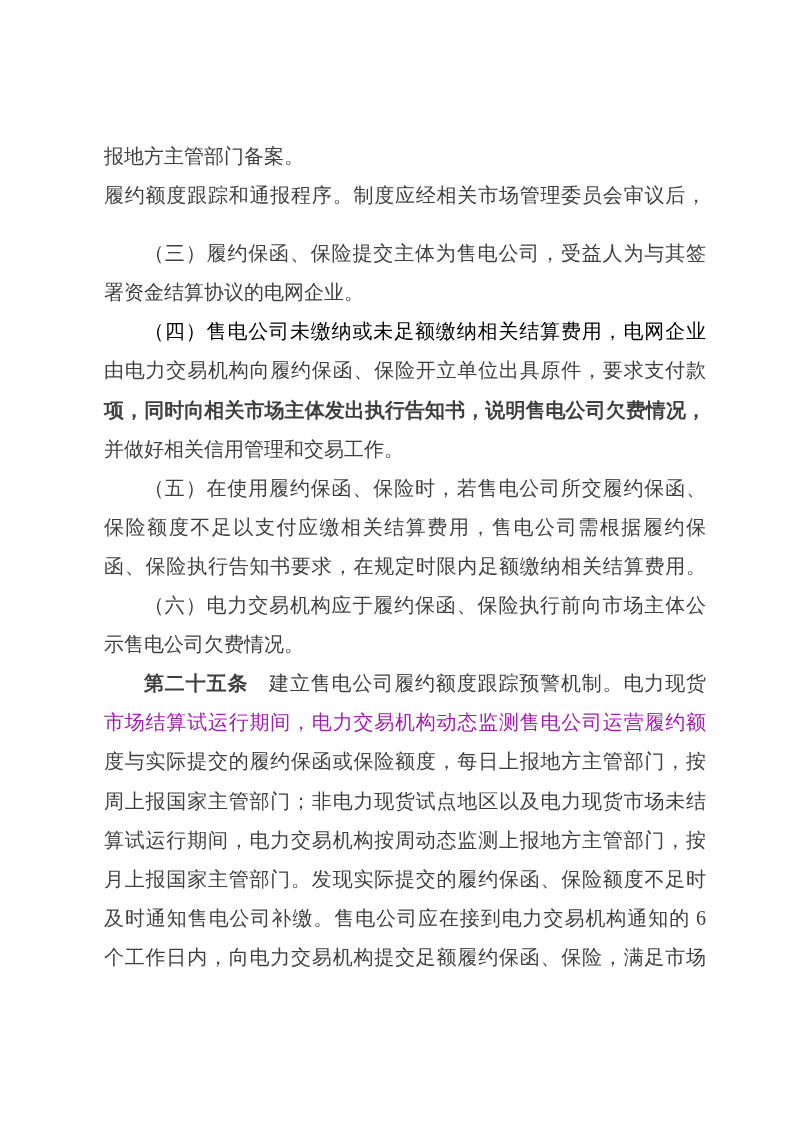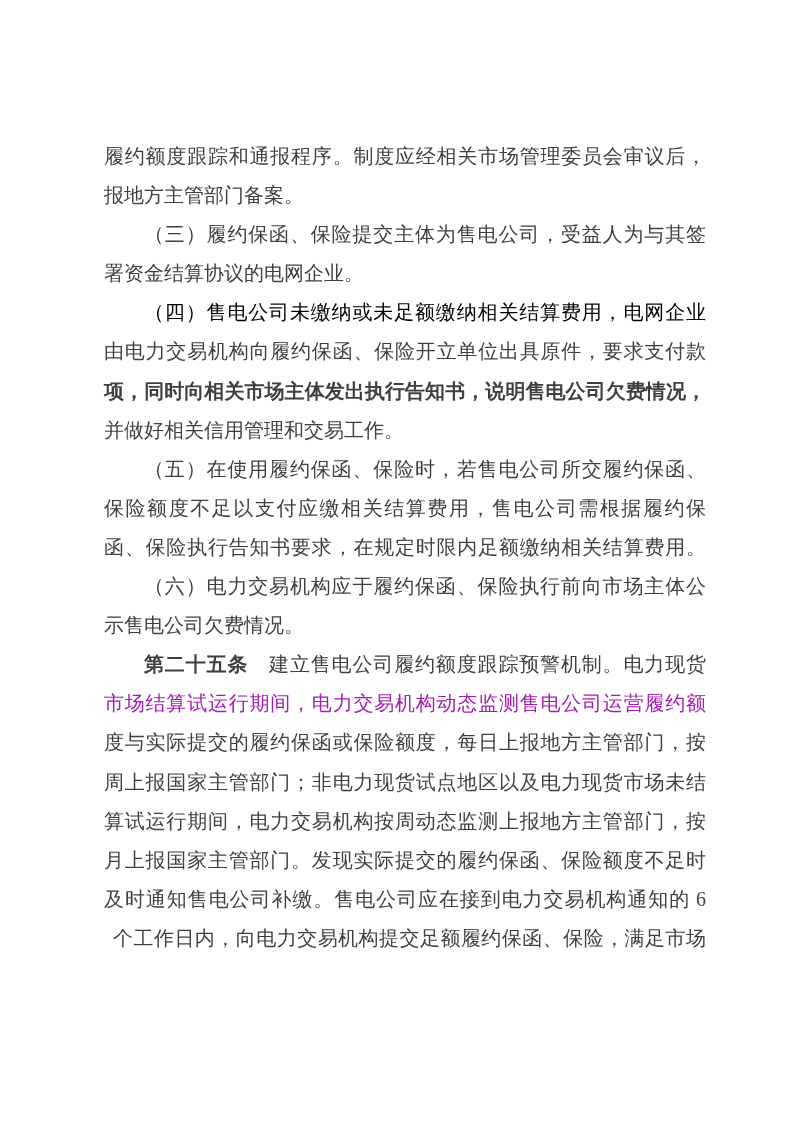--- a/index.html
+++ b/index.html
@@ -38,25 +38,25 @@
   }
   .bold {
     font-weight: bold;
   }
 </style>
 </head>
 <body>
 
 <div class="page" style="background: rgb(255, 255, 255);">
     <div class="paragraph">
+      <div class="line" style="color: rgb(63, 63, 63);">报地方主管部门备案。</div>
       <div class="line justify" style="color: rgb(63, 63, 63);">履约额度跟踪和通报程序。制度应经相关市场管理委员会审议后，</div>
-      <div class="line" style="color: rgb(63, 63, 63);">报地方主管部门备案。</div>
     </div>
     <div class="paragraph">
-      <div class="line indent justify" style="color: rgb(63, 63, 63);">（三）履约保函、保险提交主体为售电公司，受益人为与其签</div>
+      <div class="line indent justify" style="color: rgb(63, 63, 63); margin-top: 19px;">（三）履约保函、保险提交主体为售电公司，受益人为与其签</div>
       <div class="line" style="color: rgb(63, 63, 63);">署资金结算协议的电网企业。</div>
     </div>
     <div class="paragraph">
       <div class="line indent justify" style="color: #000000;">（四）售电公司未缴纳或未足额缴纳相关结算费用，电网企业</div>
       <div class="line justify" style="color: rgb(63, 63, 63);">由电力交易机构向履约保函、保险开立单位出具原件，要求支付款</div>
       <div class="line justify" style="color: rgb(63, 63, 63); font-weight: bold;">项，同时向相关市场主体发出执行告知书，说明售电公司欠费情况，</div>
       <div class="line" style="color: rgb(63, 63, 63);">并做好相关信用管理和交易工作。</div>
     </div>
     <div class="paragraph">
       <div class="line indent justify" style="color: rgb(63, 63, 63);">（五）在使用履约保函、保险时，若售电公司所交履约保函、</div>
@@ -68,15 +68,15 @@
       <div class="line" style="color: rgb(63, 63, 63);">示售电公司欠费情况。</div>
     </div>
     <div class="paragraph">
       <div class="line indent justify" style="color: rgb(63, 63, 63);"><span class="bold">第二十五条</span>　建立售电公司履约额度跟踪预警机制。电力现货</div>
       <div class="line justify" style="color: #a21caf;">市场结算试运行期间，电力交易机构动态监测售电公司运营履约额</div>
       <div class="line justify" style="color: rgb(63, 63, 63);">度与实际提交的履约保函或保险额度，每日上报地方主管部门，按</div>
       <div class="line justify" style="color: rgb(63, 63, 63);">周上报国家主管部门；非电力现货试点地区以及电力现货市场未结</div>
       <div class="line justify" style="color: rgb(63, 63, 63);">算试运行期间，电力交易机构按周动态监测上报地方主管部门，按</div>
       <div class="line justify" style="color: rgb(63, 63, 63);">月上报国家主管部门。发现实际提交的履约保函、保险额度不足时</div>
       <div class="line justify" style="color: rgb(63, 63, 63);">及时通知售电公司补缴。售电公司应在接到电力交易机构通知的 6</div>
-      <div class="line justify" style="color: rgb(63, 63, 63); margin-left: 9px;">个工作日内，向电力交易机构提交足额履约保函、保险，满足市场</div>
+      <div class="line justify" style="color: rgb(63, 63, 63);">个工作日内，向电力交易机构提交足额履约保函、保险，满足市场</div>
     </div>
   </div>
 
 </body></html>

